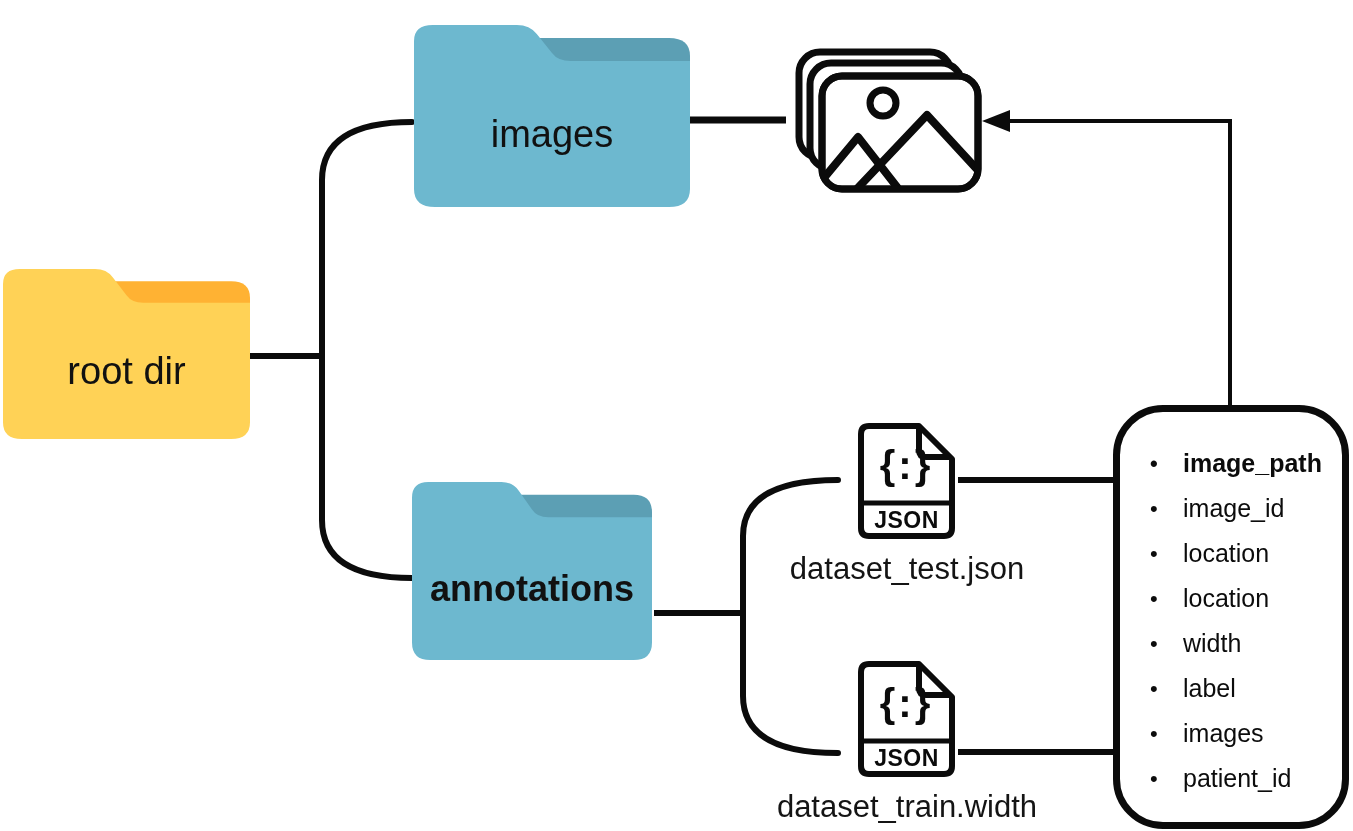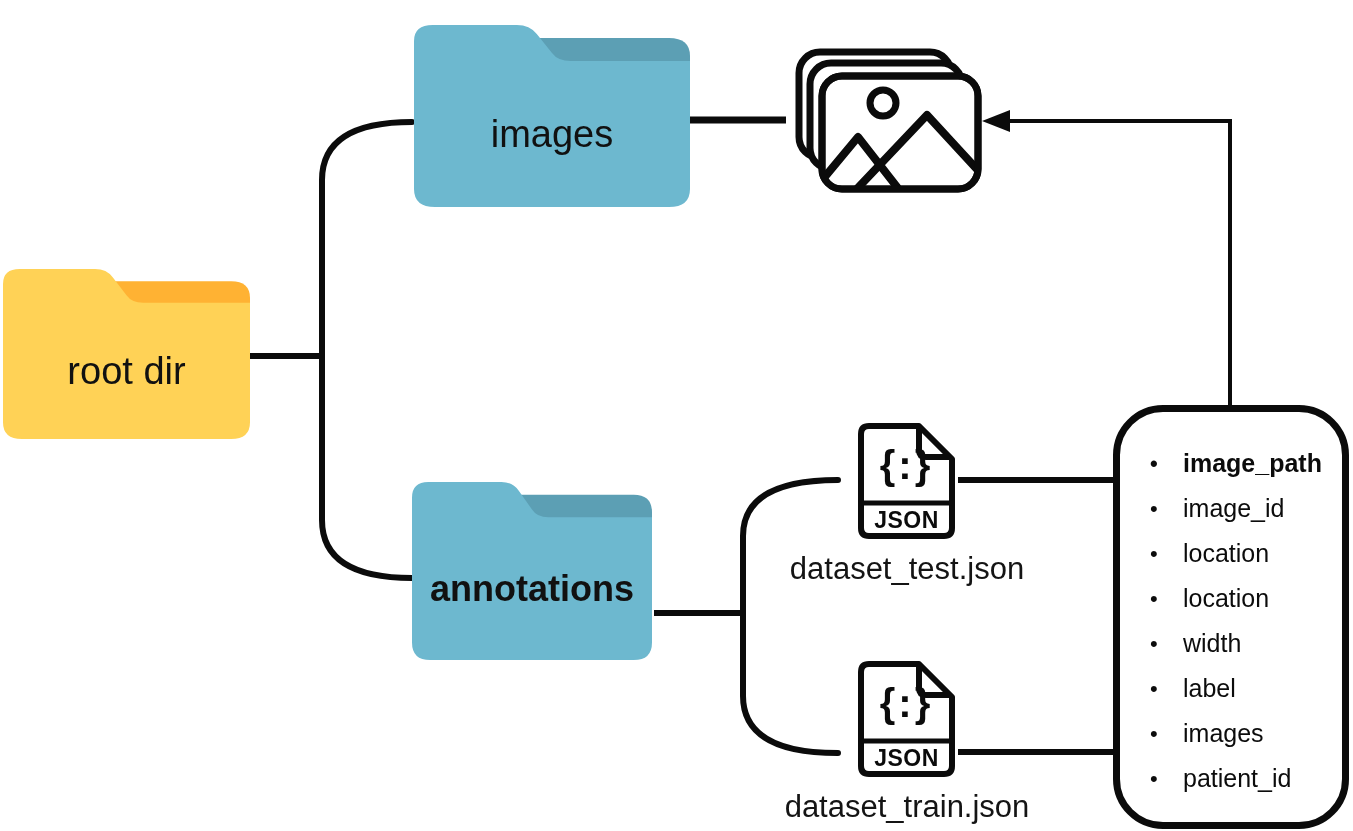--- a/index.html
+++ b/index.html
@@ -132,21 +132,21 @@
   <svg viewBox="0 0 97 116" xmlns="http://www.w3.org/2000/svg">
     <path d="M11,3 H61 L94,36 V105 Q94,113 86,113 H11 Q3,113 3,105 V11 Q3,3 11,3 Z" fill="#fff" stroke="#0b0b0b" stroke-width="6" stroke-linejoin="round"></path>
     <path d="M61,4 V27 Q61,34 68,34 H92" fill="none" stroke="#0b0b0b" stroke-width="6"></path>
     <path d="M3,80 H94" stroke="#0b0b0b" stroke-width="5"></path>
   </svg>
   <div class="json-braces">{:}</div>
   <div class="json-word">JSON</div>
 </div>
 
 <div id="label-test" class="abs file-label">dataset_test.json</div>
-<div id="label-train" class="abs file-label">dataset_train.json</div>
+<div id="label-train" class="abs file-label">dataset_train.width</div>
 
 <div id="fields-box" class="abs">
   <ul>
     <li>
       <span class="bullet">•</span>
       <span>image_path</span>
       </li>
     <li>
       <span class="bullet">•</span>
       <span>image_id</span>

